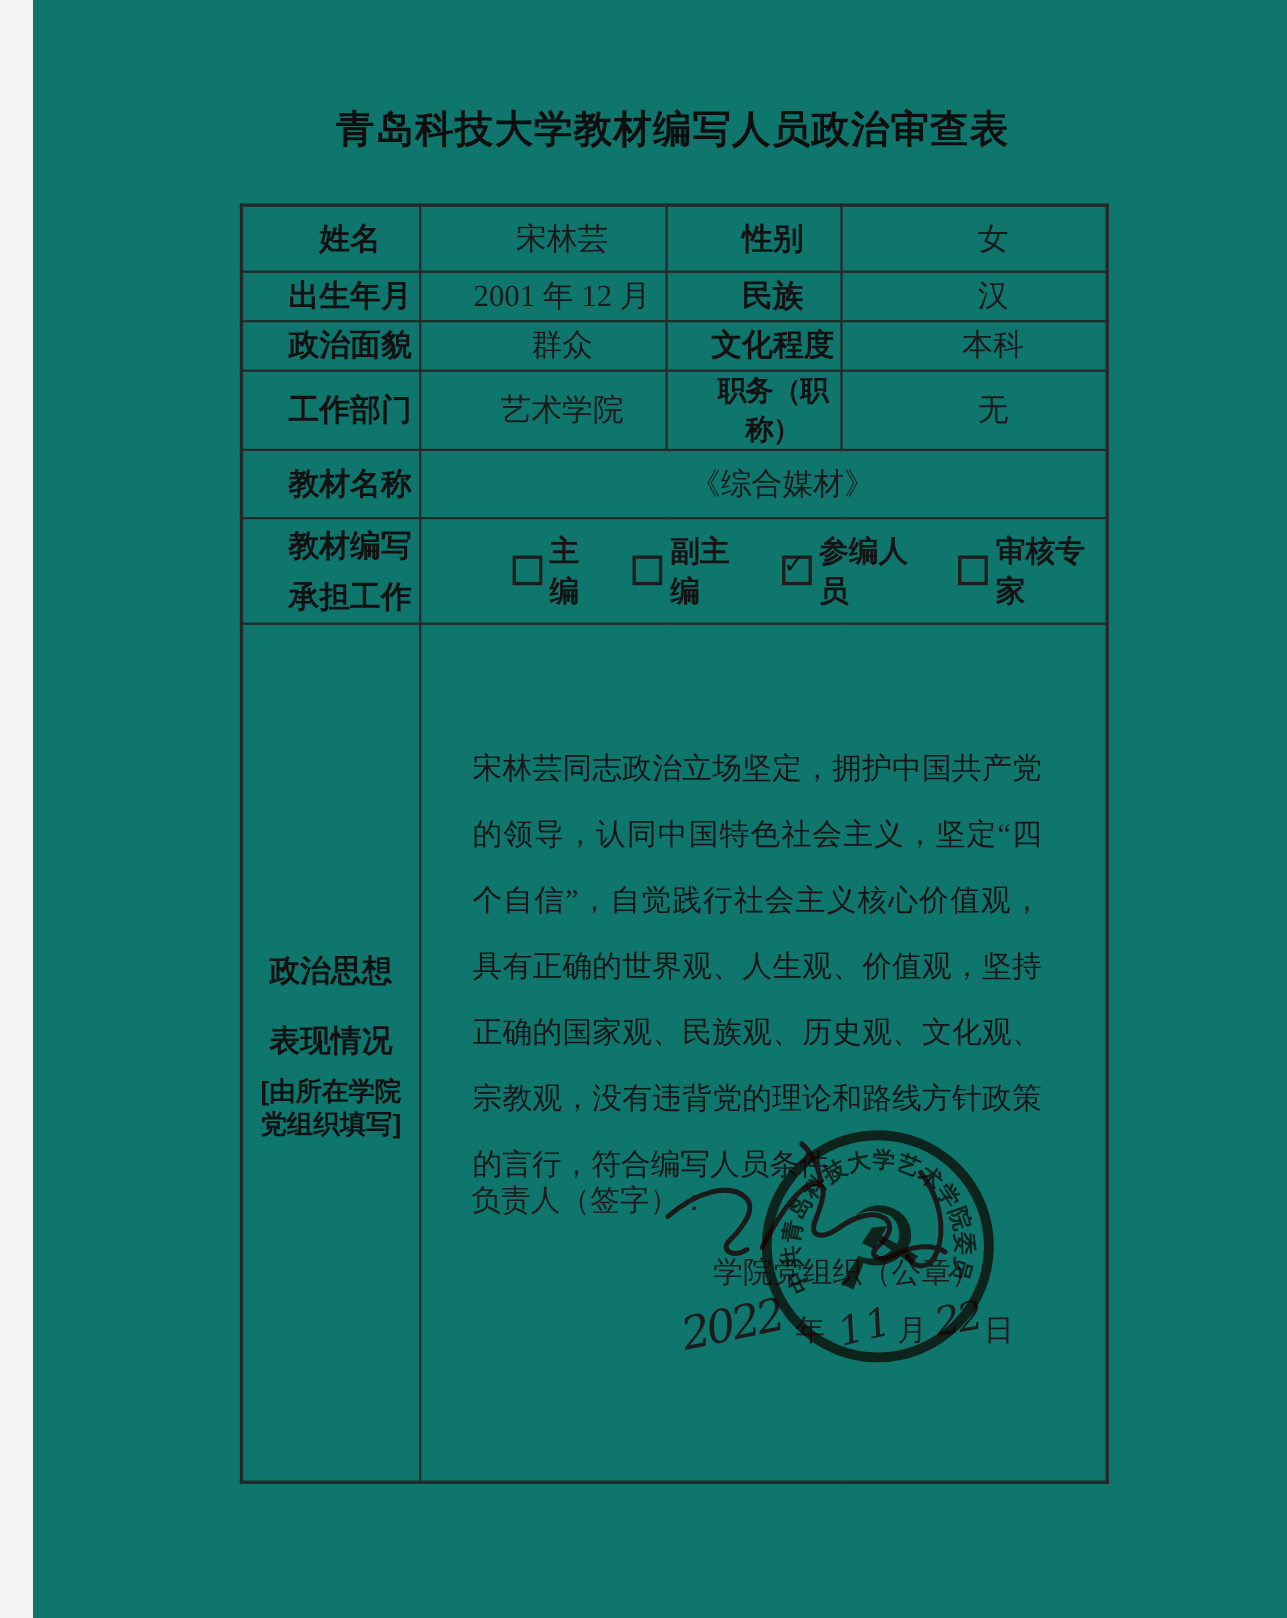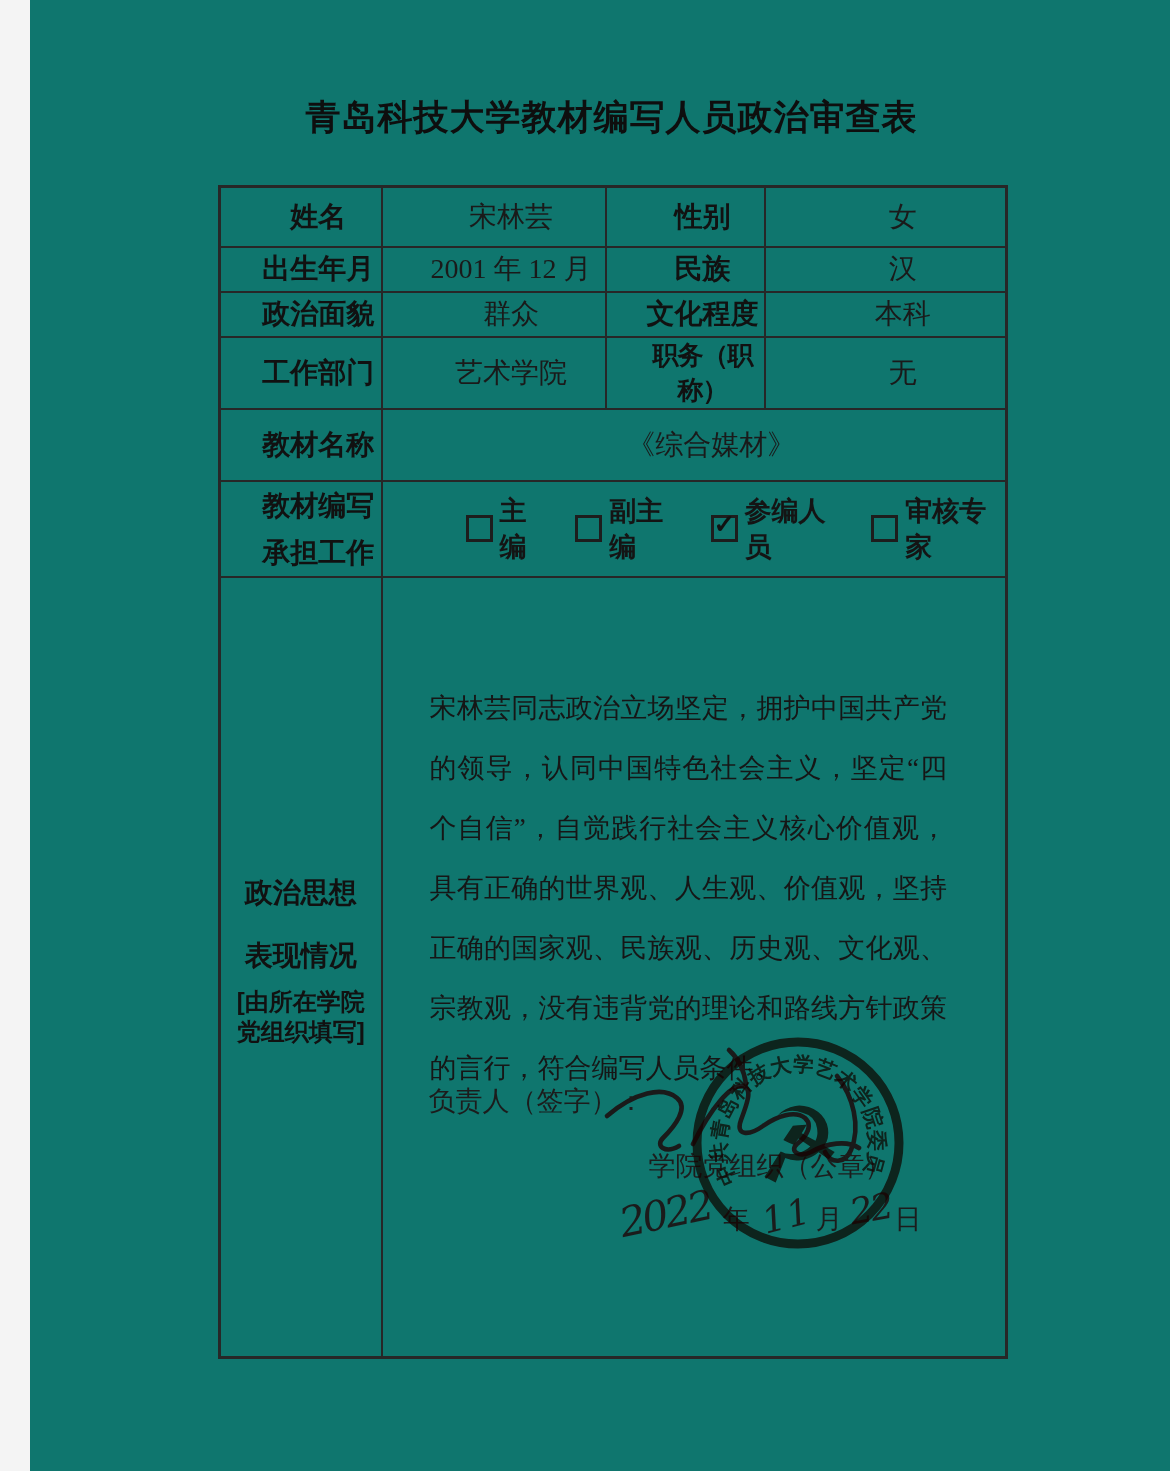--- a/index.html
+++ b/index.html
@@ -32,21 +32,21 @@
   .lbl{
     font-family:"Liberation Sans", sans-serif;
     font-weight:700;font-size:28px;color:#111;
   }
   .lbl.tight{font-size:26px;letter-spacing:-1px;}
   .val{font-family:"Liberation Serif", serif;font-size:28px;color:#1a1a1a;}
   .two-line{line-height:47px;}
   .options-cell{text-align:left;}
   .options{
     display:flex;align-items:center;gap:27px;padding-left:48px;
-    font-family:Liberation Sans, sans-serif;font-weight:700;font-size:27px;color:#141414;
+    font-family:Liberation Mono, monospace;font-weight:700;font-size:27px;color:#141414;
   }
   .opt{display:flex;align-items:center;}
   .cbox{
     display:inline-block;width:21px;height:21px;
     border:3px solid #1d1d1d;margin-right:7px;
     position:relative;flex:0 0 auto;
   }
   .cbox .mark{
     position:absolute;left:0px;top:-7px;
     font-size:26px;font-weight:700;color:#111;line-height:26px;
@@ -118,21 +118,21 @@
         <td class="val">群众</td>
         <td class="lbl">文化程度</td>
         <td class="val">本科</td>
       </tr>
       <tr style="height:60px">
         <td class="lbl">工作部门</td>
         <td class="val">艺术学院</td>
         <td class="lbl tight">职务（职称）</td>
         <td class="val">无</td>
       </tr>
-      <tr style="height:72px">
+      <tr style="height:62px">
         <td class="lbl">教材名称</td>
         <td class="val" colspan="3">《综合媒材》</td>
       </tr>
       <tr style="height:80px">
         <td class="lbl two-line">
           <span>教材编写</span><br>
           <span>承担工作</span>
         </td>
         <td colspan="3" class="options-cell">
           <div class="options">

